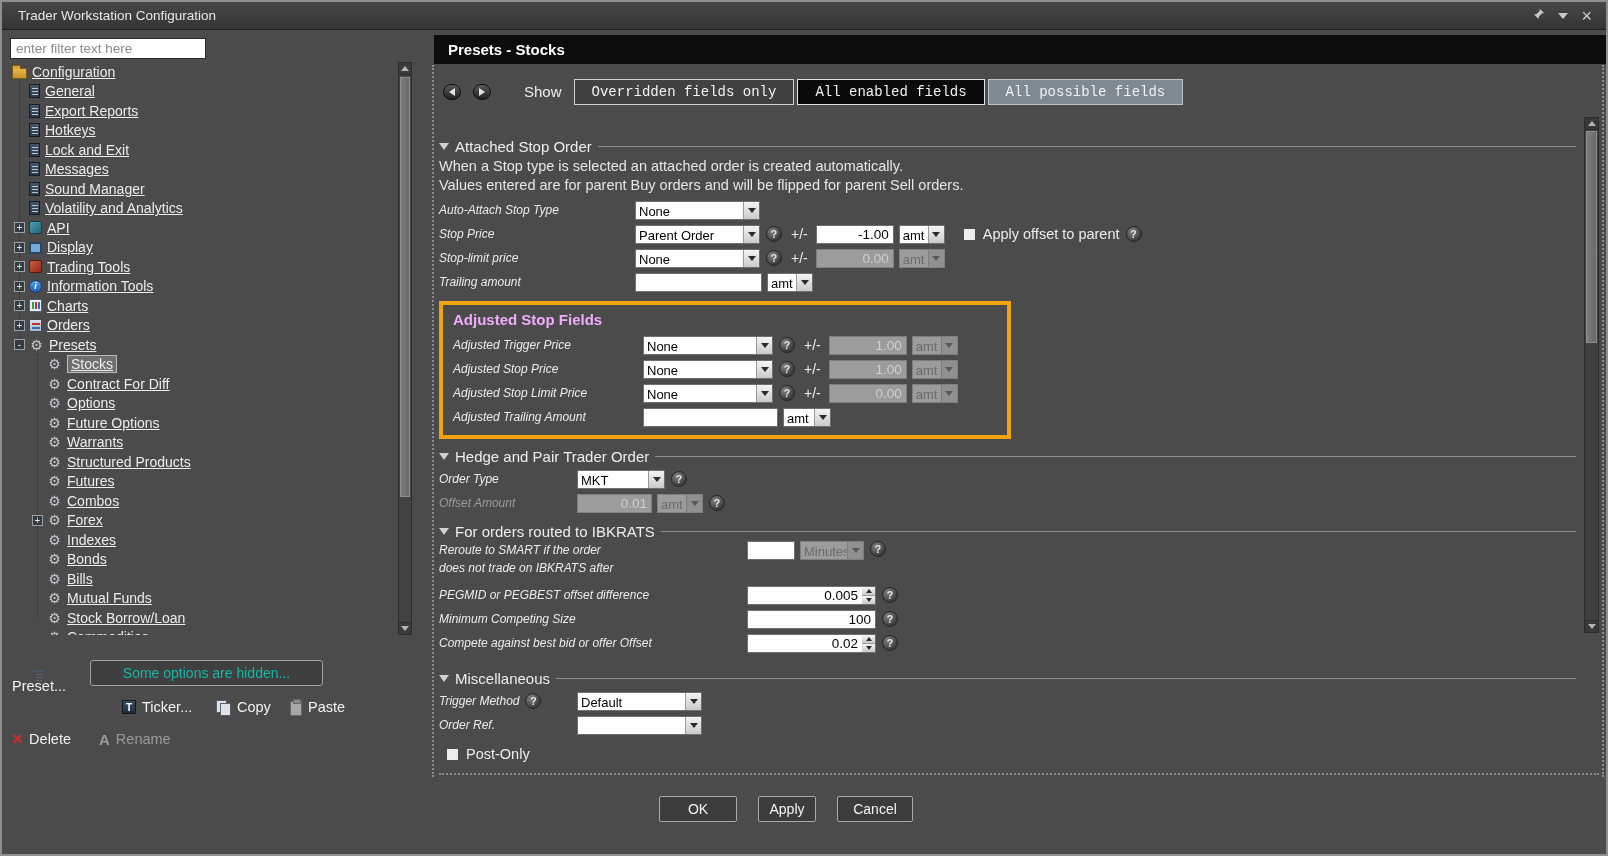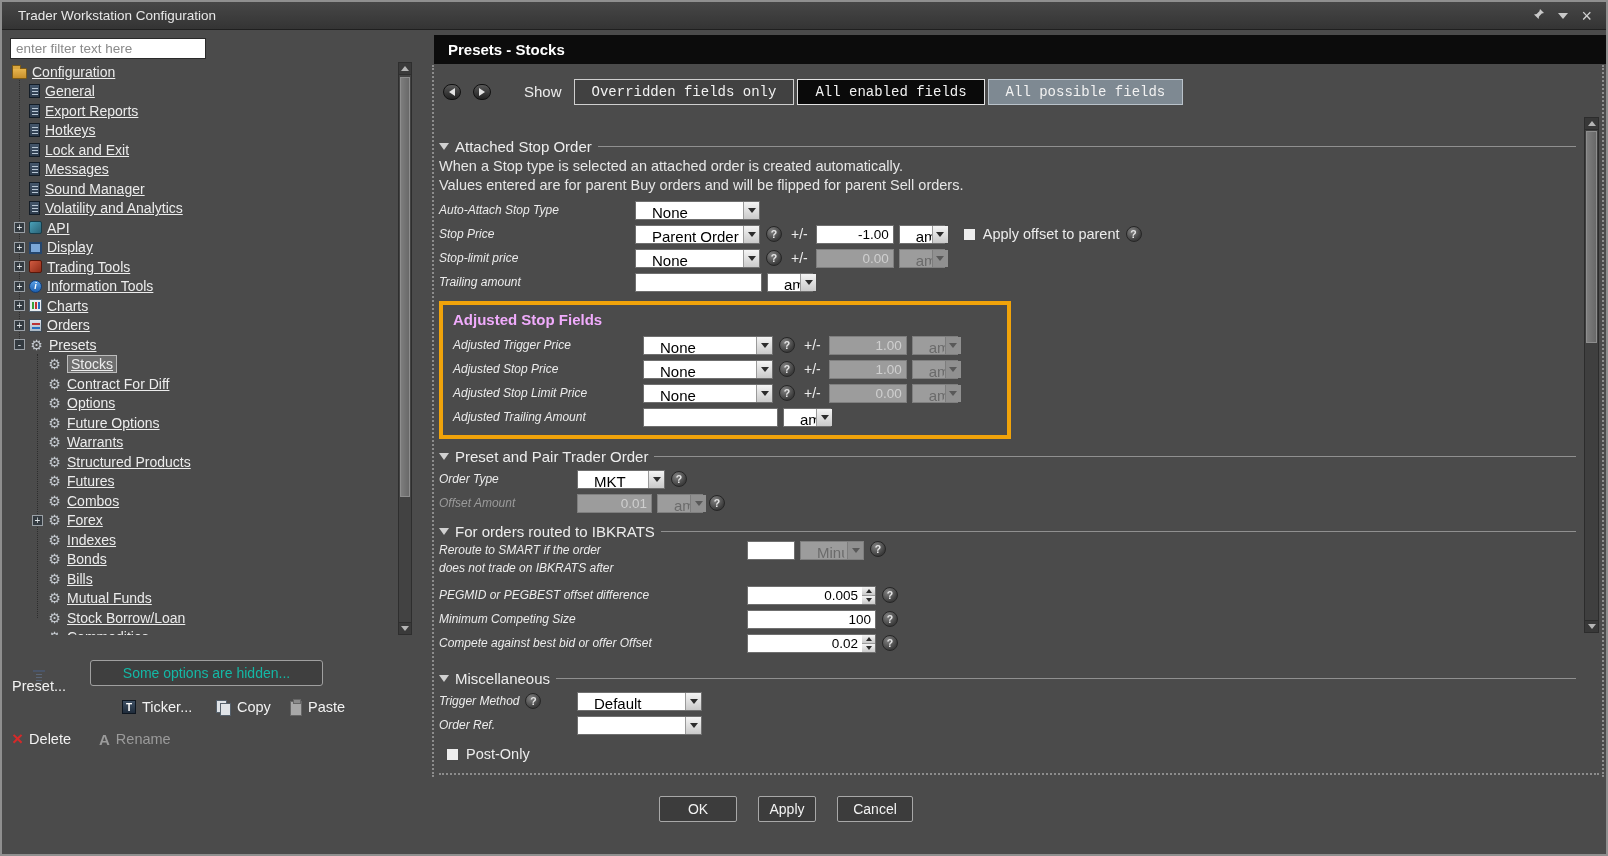--- a/index.html
+++ b/index.html
@@ -101,21 +101,21 @@
 
   .row { display: flex; align-items: center; height: 24px; }
   .rowtall { display: flex; align-items: flex-start; height: 36px; }
   .lbl { color: #ececec; font-size: 12px; flex: none; font-style: italic; }
   .lbl.dis { color: #9b9b9b; }
   .lblw196 { width: 196px; } .lblw190 { width: 190px; } .lblw138 { width: 138px; } .lblw308 { width: 308px; line-height: 18px; }
   .lbl-box { width: 138px; display: flex; align-items: center; flex: none; }
   .lbl-box .help { margin-left: 6px; }
 
   .select { display: inline-flex; align-items: stretch; height: 19px; background: #fff; border: 1px solid #6f6f6f; flex: none; }
-  .sel-txt { flex: 1; font-size: 15px; color: #000; padding: 2px 16px 0; white-space: nowrap; overflow: hidden; border-radius: 7px; }
+  .sel-txt { flex: 1; font-size: 13px; color: #000; padding: 2px 3px 0; white-space: nowrap; overflow: hidden; border-radius: 7px; }
   .sel-btn { width: 16px; background: linear-gradient(#f4f4f4, #cacaca); border-left: 1px solid #9a9a9a; display: flex; align-items: center; justify-content: center; flex: none; }
   .tri { width: 0; height: 0; border-left: 4px solid transparent; border-right: 4px solid transparent; border-top: 5px solid #2c2c2c; }
   .select.dis { background: #9c9c9c; border-color: #7f7f7f; }
   .select.dis .sel-txt { color: #6b6b6b; }
   .select.dis .sel-btn { background: #909090; border-left-color: #7d7d7d; }
   .select.dis .tri { border-top-color: #595959; }
 
   .num { height: 19px; border: 1px solid #6f6f6f; background: #fff; color: #000; font-family: inherit; font-size: 13.5px; text-align: right; padding: 0 4px; flex: none; }
   .num:disabled { background: #9c9c9c; color: #cfcfcf; border-color: #7f7f7f; }
   .w125 { width: 125px; } .w130 { width: 130px; } .w88 { width: 88px; } .w78 { width: 78px; } .w75 { width: 75px; }
@@ -517,21 +517,21 @@
             <span class="sel-txt">amt</span>
             <span class="sel-btn">
                 <i class="tri"></i>
               </span>
           </span>
         </div>
       </div>
 
       <div class="sect mt8">
         <span class="tri-c"></span>
-        <span>Preset and Pair Trader Order</span>
+        <span>Hedge and Pair Trader Order</span>
         <span class="sect-line"></span>
       </div>
       <div class="row mt1">
         <span class="lbl lblw138">Order Type</span>
         <span class="select w88">
           <span class="sel-txt">MKT</span>
           <span class="sel-btn">
               <i class="tri"></i>
             </span>
         </span>

